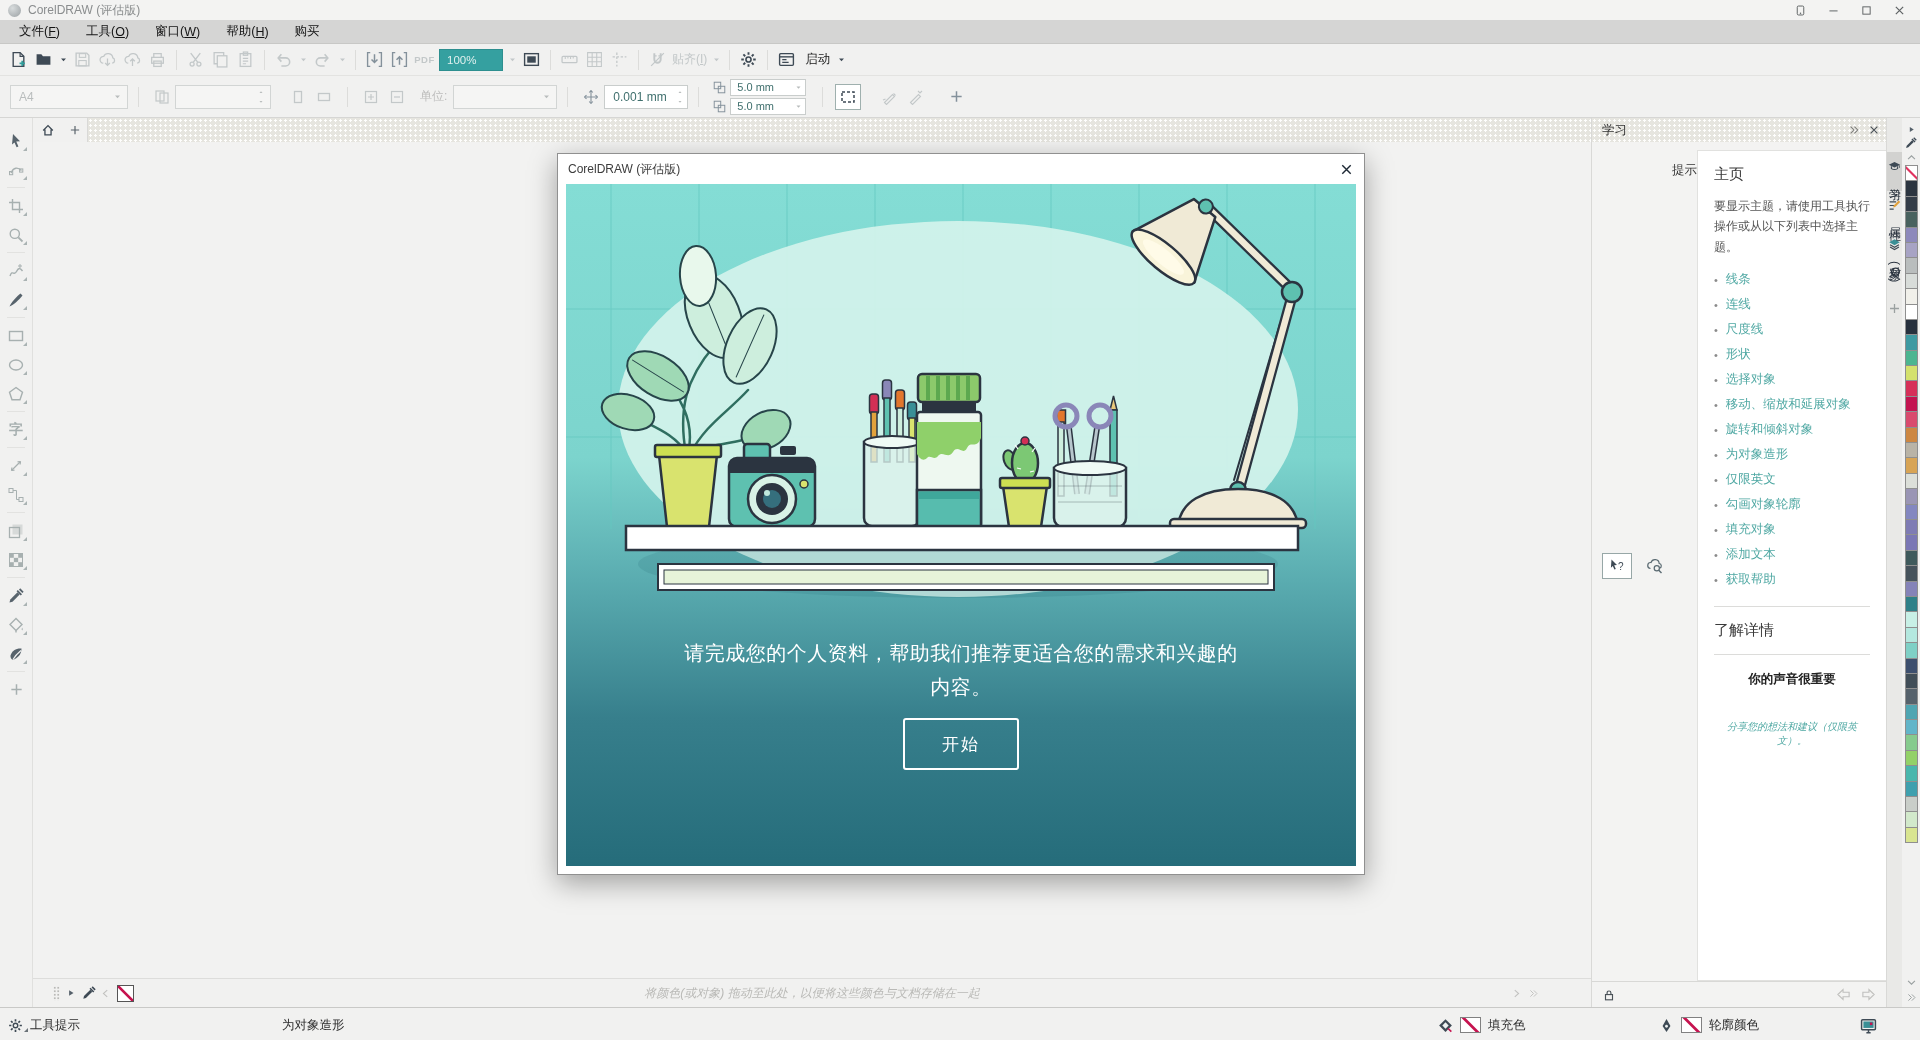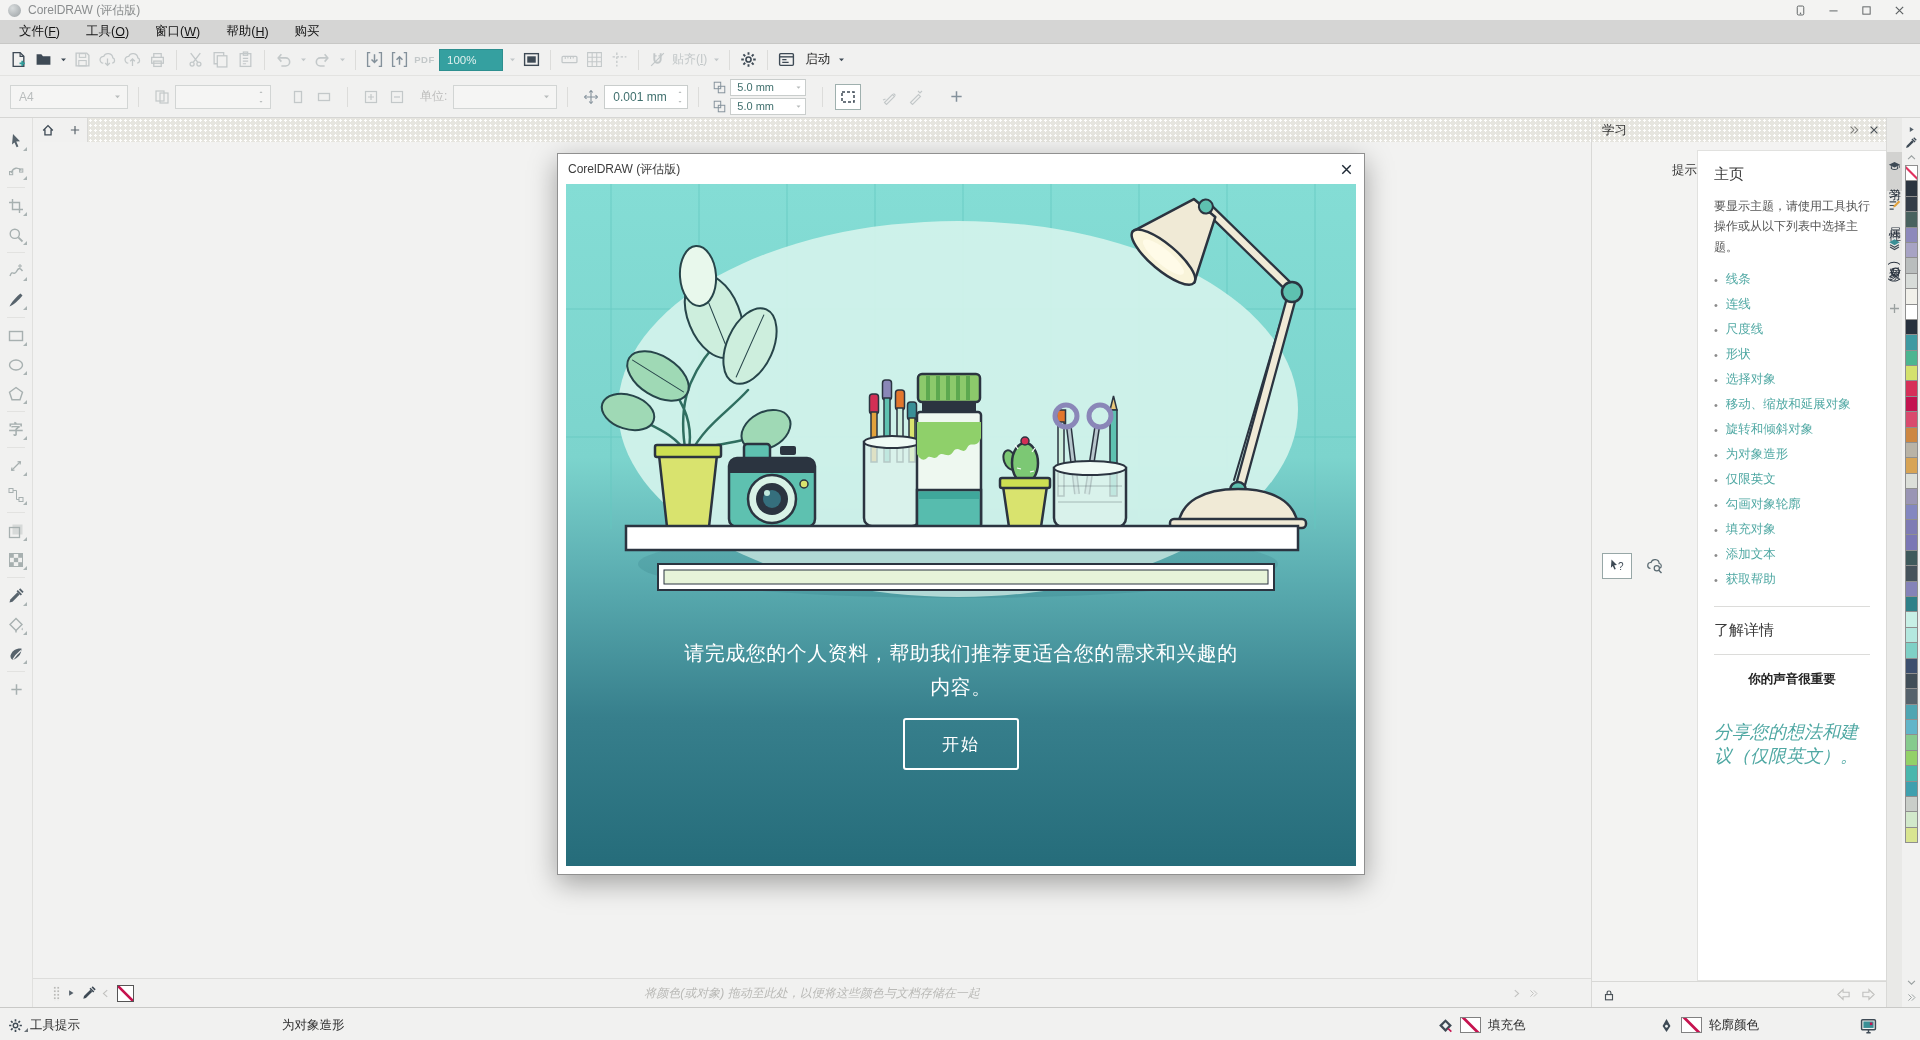--- a/index.html
+++ b/index.html
@@ -106,21 +106,21 @@
   .lp-para { font-size:12px; color:#555; line-height:1.7; margin-bottom:10px; }
   .lp-links { list-style:none; }
   .lp-links li { height:25px; display:flex; align-items:center; }
   .lp-links li::before { content:"•"; color:#8a8a8a; font-size:11px; margin-right:8px; }
   .learn-link { font-size:12.5px; color:#4fa8a3; text-decoration:none; }
   .lp-div { border-top:1px solid #dcdcda; margin:14px 0; }
   .helprow { display:flex; gap:16px; padding-left:4px; }
   .helprow .ht { font-size:13px; color:#333; margin:3px 0 8px; }
   .help-link { font-size:12px; color:#4fa8a3; text-decoration:none; }
   .voice { text-align:center; font-size:12.5px; font-weight:bold; color:#222; margin:16px 0 14px; }
-  .feedback { display:block; text-align:left; font-size:18px; font-style:italic; color:#4fa8a3; text-decoration:none;margin-top:32px; }
+  .feedback { display:block; text-align:center; font-size:10px; font-style:italic; color:#4fa8a3; text-decoration:none;margin-top:32px; }
   .lp-footer { height:26px; border-top:1px solid #d8d8d6; display:flex; align-items:center; padding:0 10px; color:#4a5258; }
   .lp-farrows { margin-left:auto; display:flex; gap:10px; color:#c0c0be; }
 
   
   .tabstrip { width:16px; background:#e9e9e7; border-left:1px solid #d9d9d7; display:flex; flex-direction:column; align-items:center; padding-top:34px; }
   .dtab { width:16px; display:flex; flex-direction:column; align-items:center; padding:8px 0; gap:6px; }
   .dtab.active { background:#d2d2d0; }
   .dtab-label { writing-mode:vertical-rl; font-size:12px; color:#2b3440; letter-spacing:2px; }
   .dtab-plus { margin-top:10px; color:#9aa0a0; }
 

